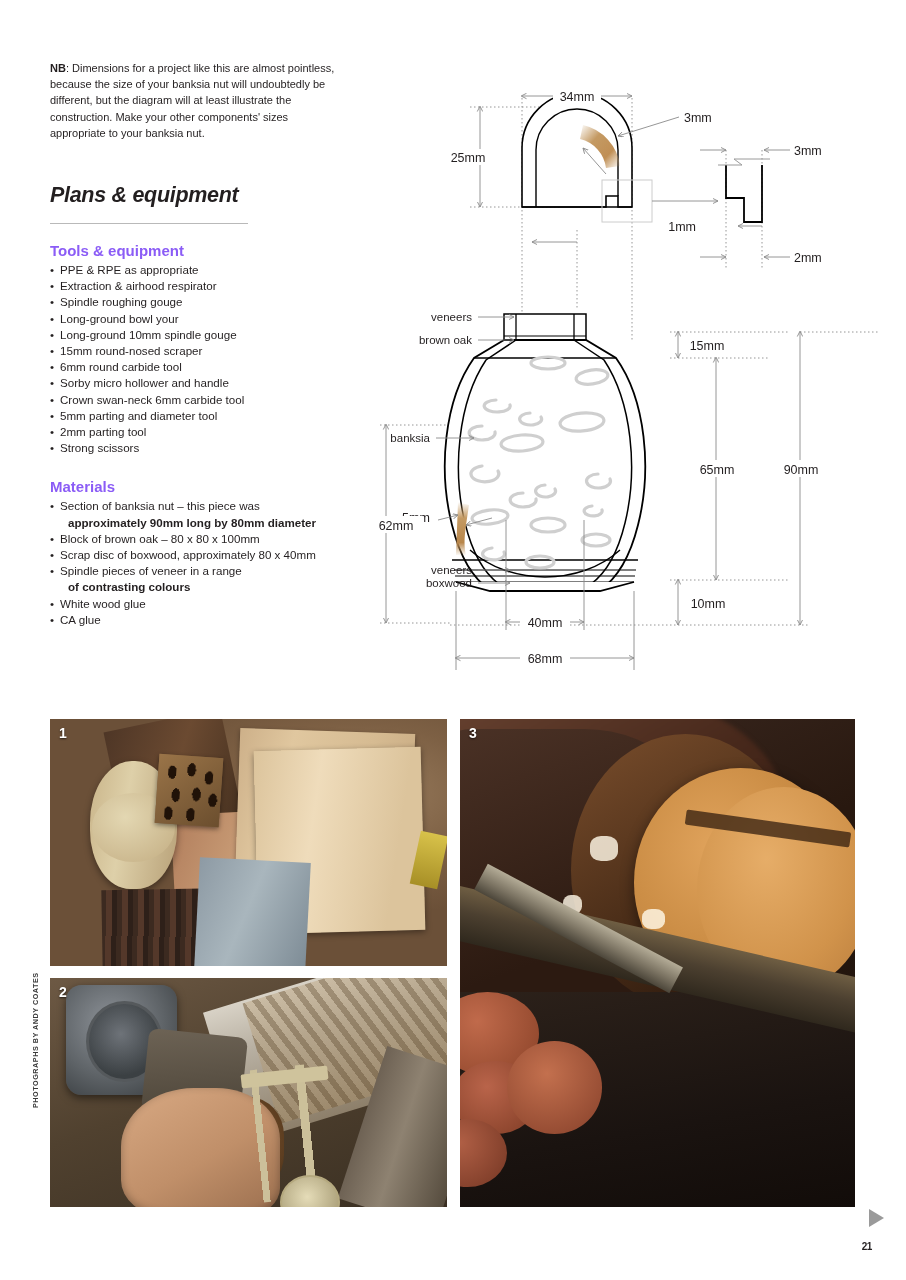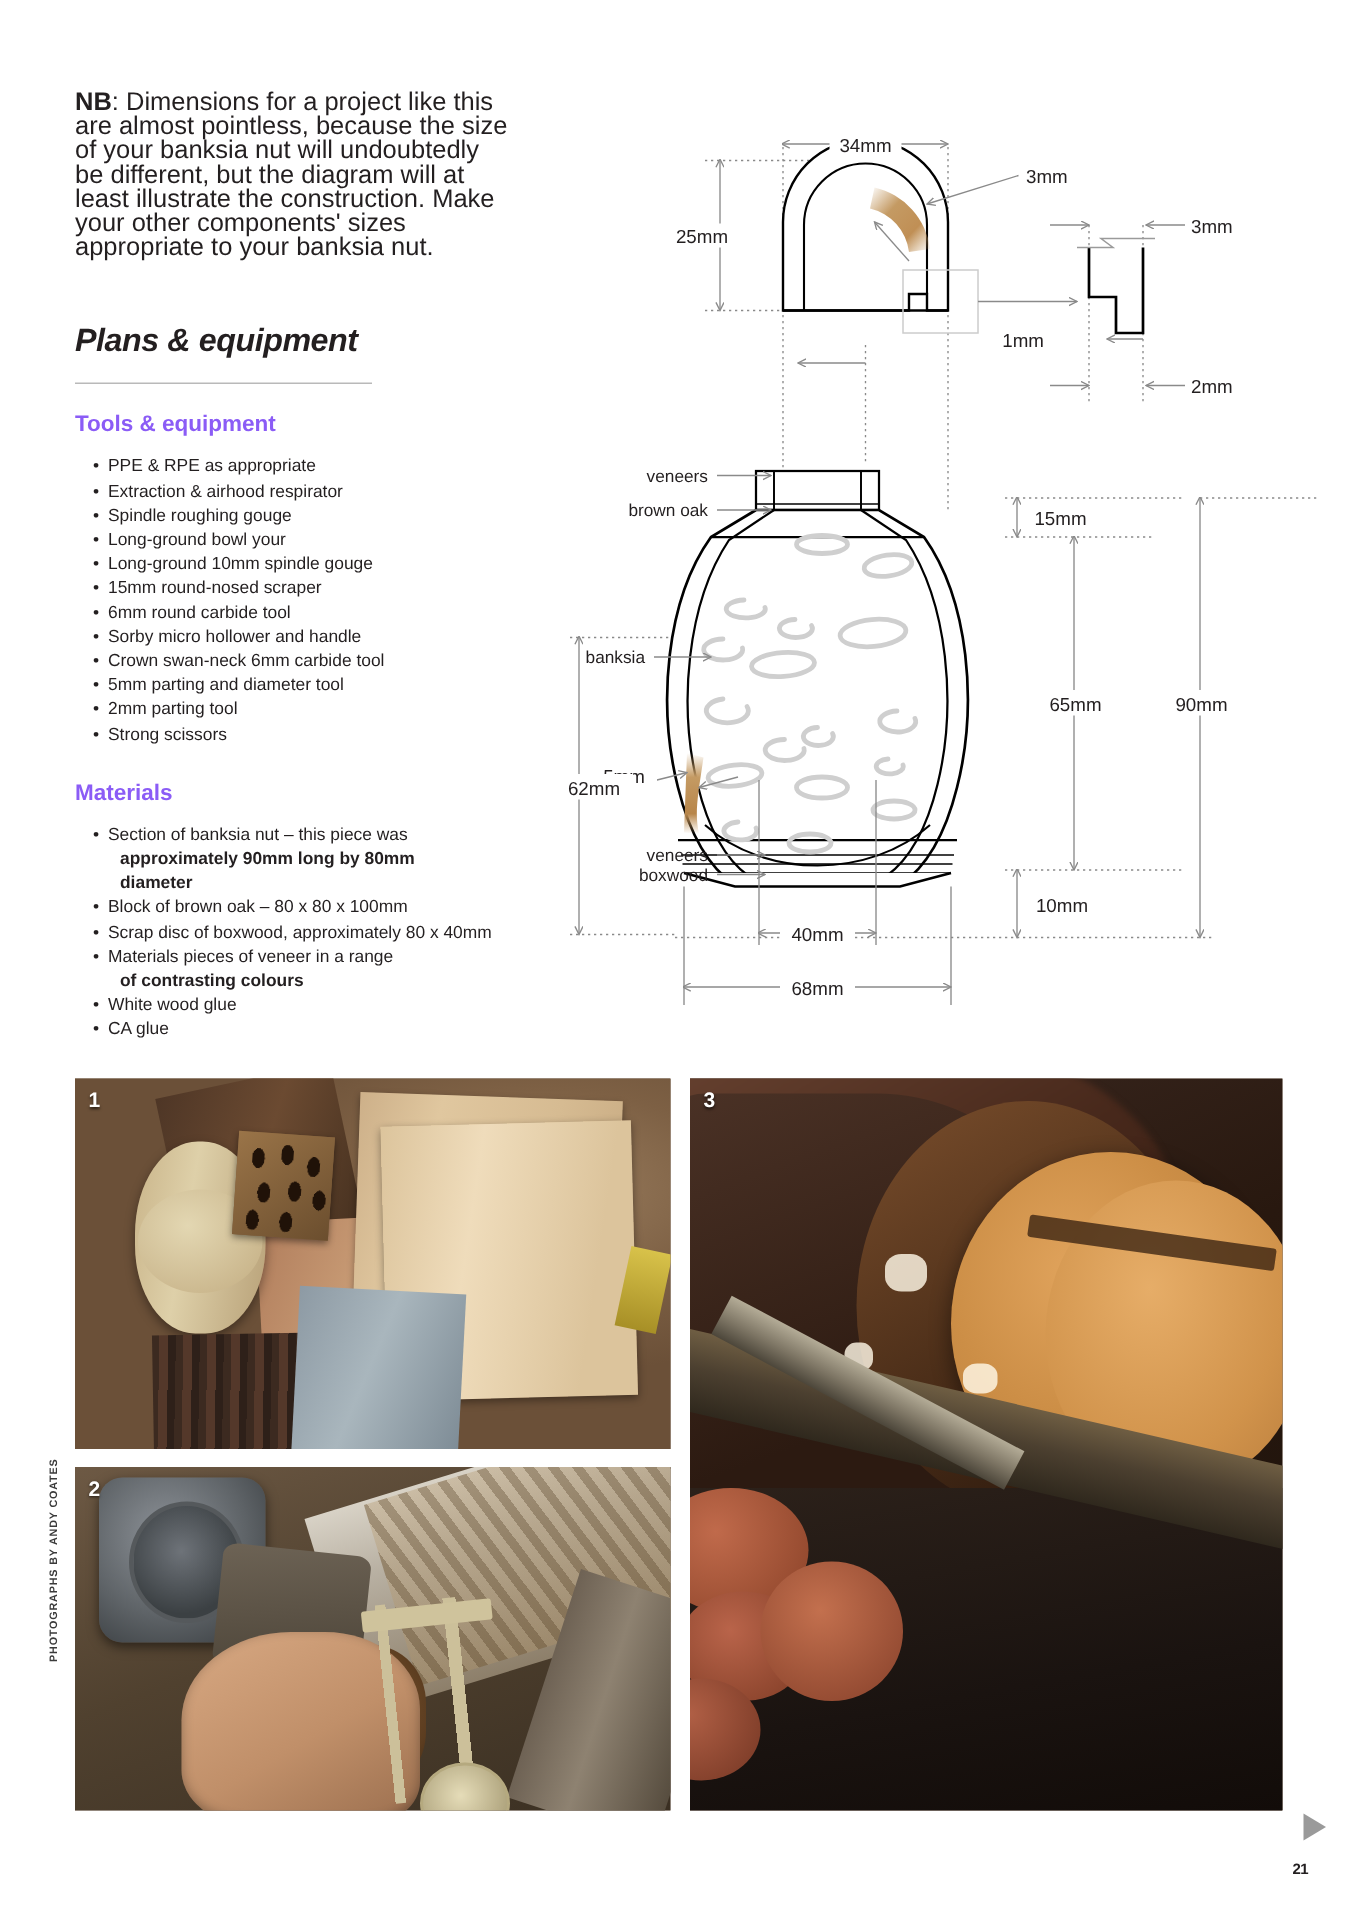--- a/index.html
+++ b/index.html
@@ -2,31 +2,31 @@
 <html><head>
 <meta charset="utf-8">
 <style>
   html,body{margin:0;padding:0;background:#ffffff;}
   body{width:906px;height:1280px;position:relative;overflow:hidden;
        font-family:"Liberation Sans", sans-serif;color:#1a1a1a;}
 
   
   #left-col{position:absolute;left:50px;top:60px;width:290px;}
 
-  .nb-para{font-size:17px;line-height:16.2px;color:#231f20;margin:0;}
+  .nb-para{font-size:11px;line-height:16.2px;color:#231f20;margin:0;}
   .nb-para b{font-weight:bold;}
 
   .section-title{font-size:21.5px;font-weight:bold;letter-spacing:-0.3px;
      color:#231f20;margin:42px 0 0 0;line-height:24px;font-style:italic;}
   .rule{width:198px;height:1px;background:#b9b9b9;margin:16px 0 0 0;}
 
   .sub-head{font-size:15px;font-weight:bold;color:#8b5cf6;margin:18px 0 3px 0;}
   .sub-head.materials{margin-top:22px;}
 
-  ul.bullets{list-style:none;margin:12px;padding:0;}
+  ul.bullets{list-style:none;margin:0;padding:0;}
   ul.bullets li{font-size:11.6px;line-height:16.2px;color:#231f20;
      padding-left:10px;position:relative;}
   ul.bullets li:before{content:"\2022";position:absolute;left:0;top:0;}
   ul.bullets li.cont{padding-left:18px;font-weight:bold;}
   ul.bullets li.cont:before{content:"";}
 
   
   #diagram{position:absolute;left:370px;top:70px;width:520px;height:630px;}
   #diagram svg{display:block;}
 
@@ -193,21 +193,21 @@
       <li>2mm parting tool</li>
       <li>Strong scissors</li>
     </ul>
 
   <h2 class="sub-head materials">Materials</h2>
   <ul class="bullets" id="materials-list">
       <li>Section of banksia nut – this piece was</li>
       <li class="cont">approximately 90mm long by 80mm diameter</li>
       <li>Block of brown oak – 80 x 80 x 100mm</li>
       <li>Scrap disc of boxwood, approximately 80 x 40mm</li>
-      <li>Materials pieces of veneer in a range</li>
+      <li>Spindle pieces of veneer in a range</li>
       <li class="cont">of contrasting colours</li>
       <li>White wood glue</li>
       <li>CA glue</li>
     </ul>
 </div>
 
 <div id="diagram">
 <svg width="520" height="630" viewBox="0 0 520 630" xmlns="http://www.w3.org/2000/svg">
   <defs>
     <linearGradient id="veneerLid" x1="0" y1="0" x2="1" y2="1">

